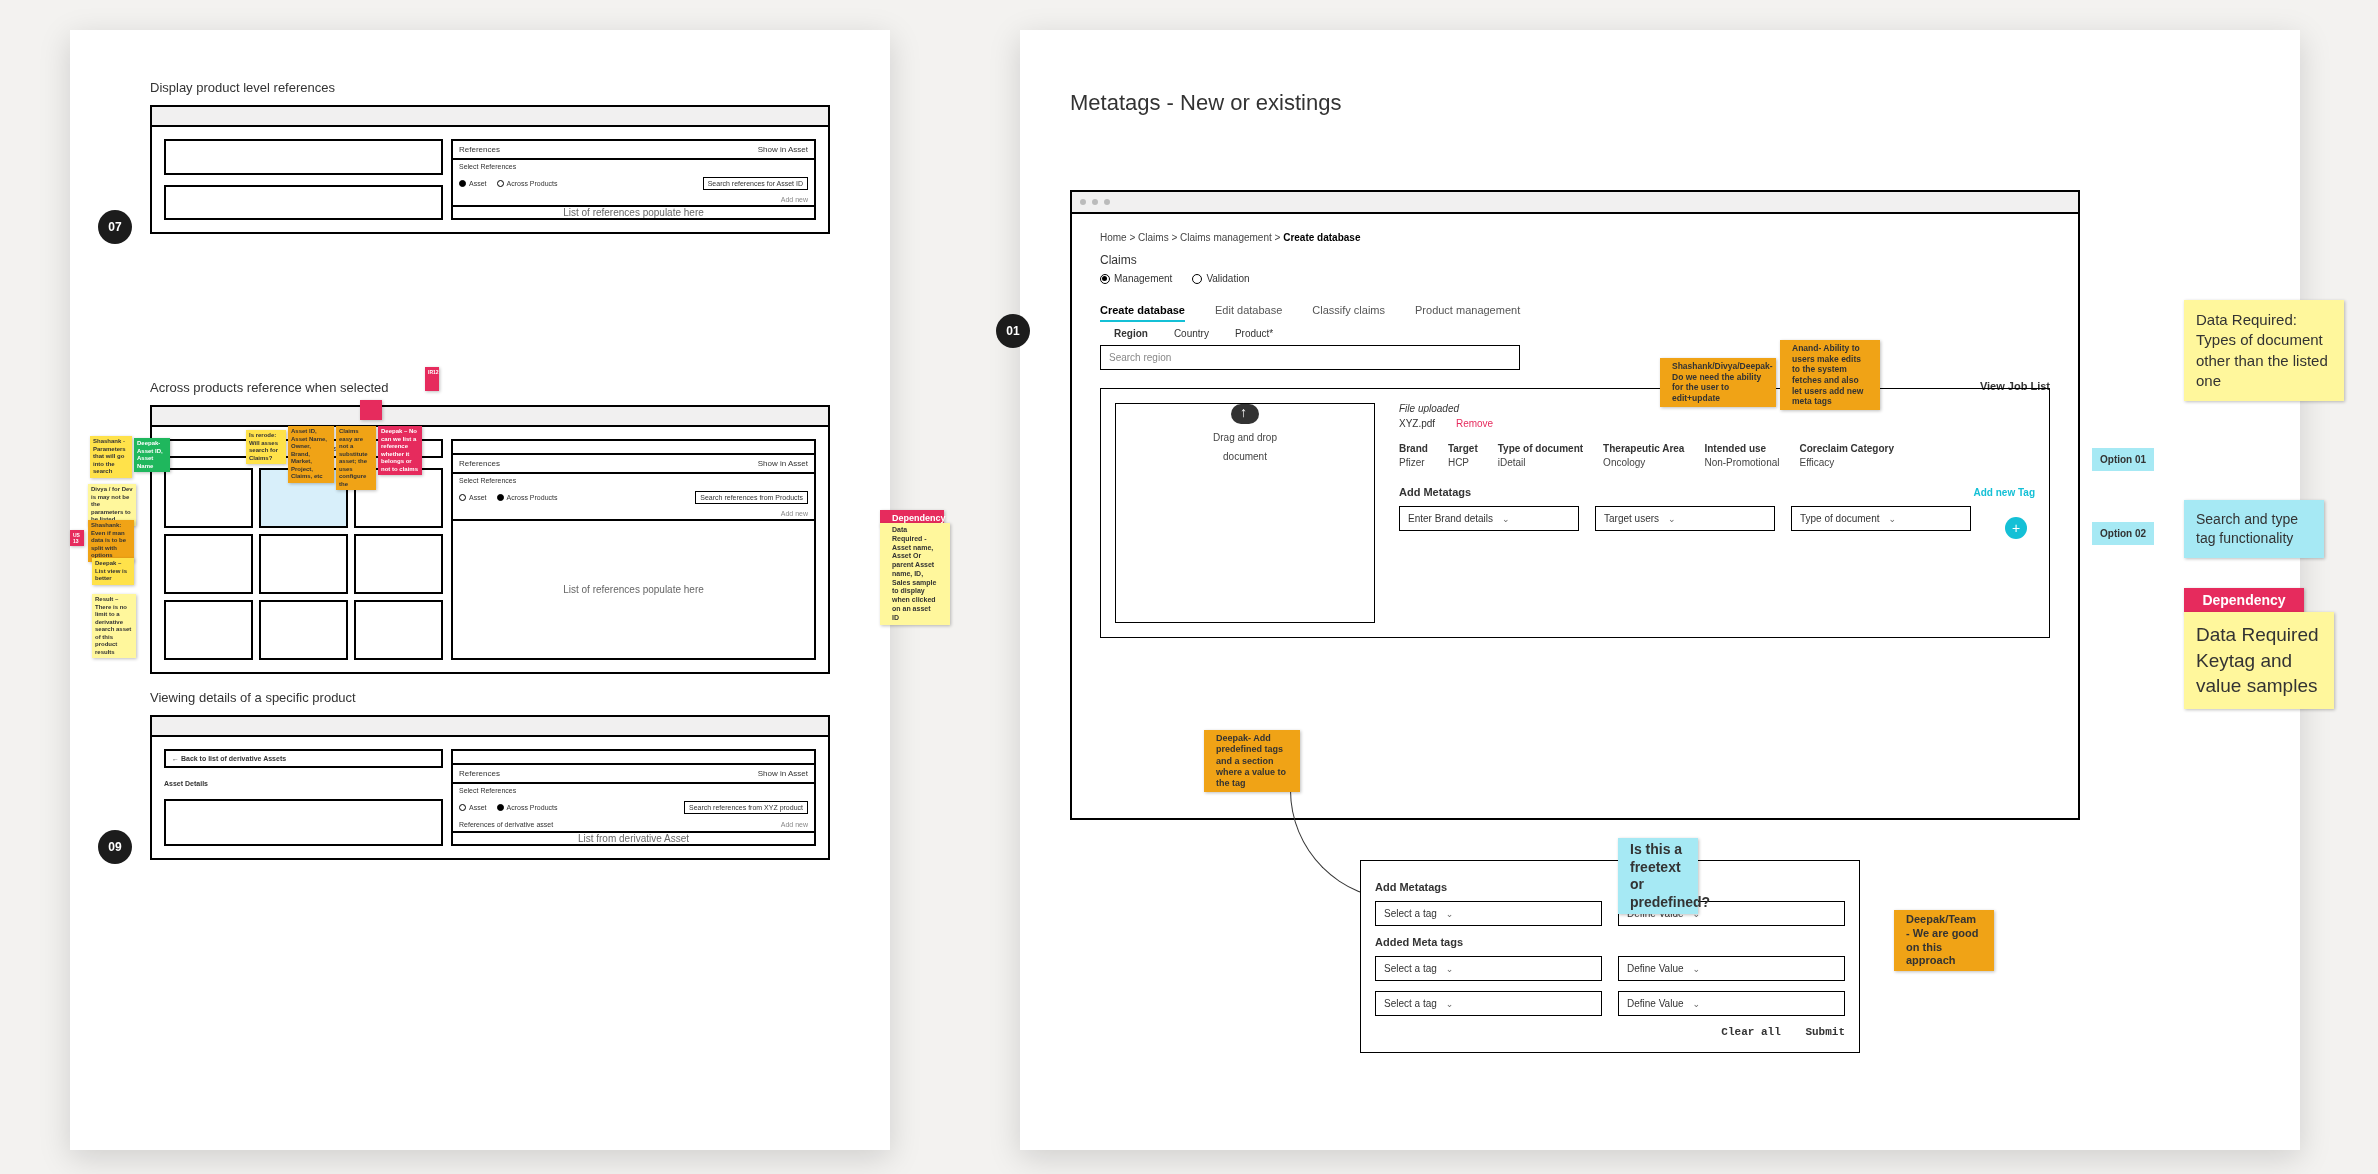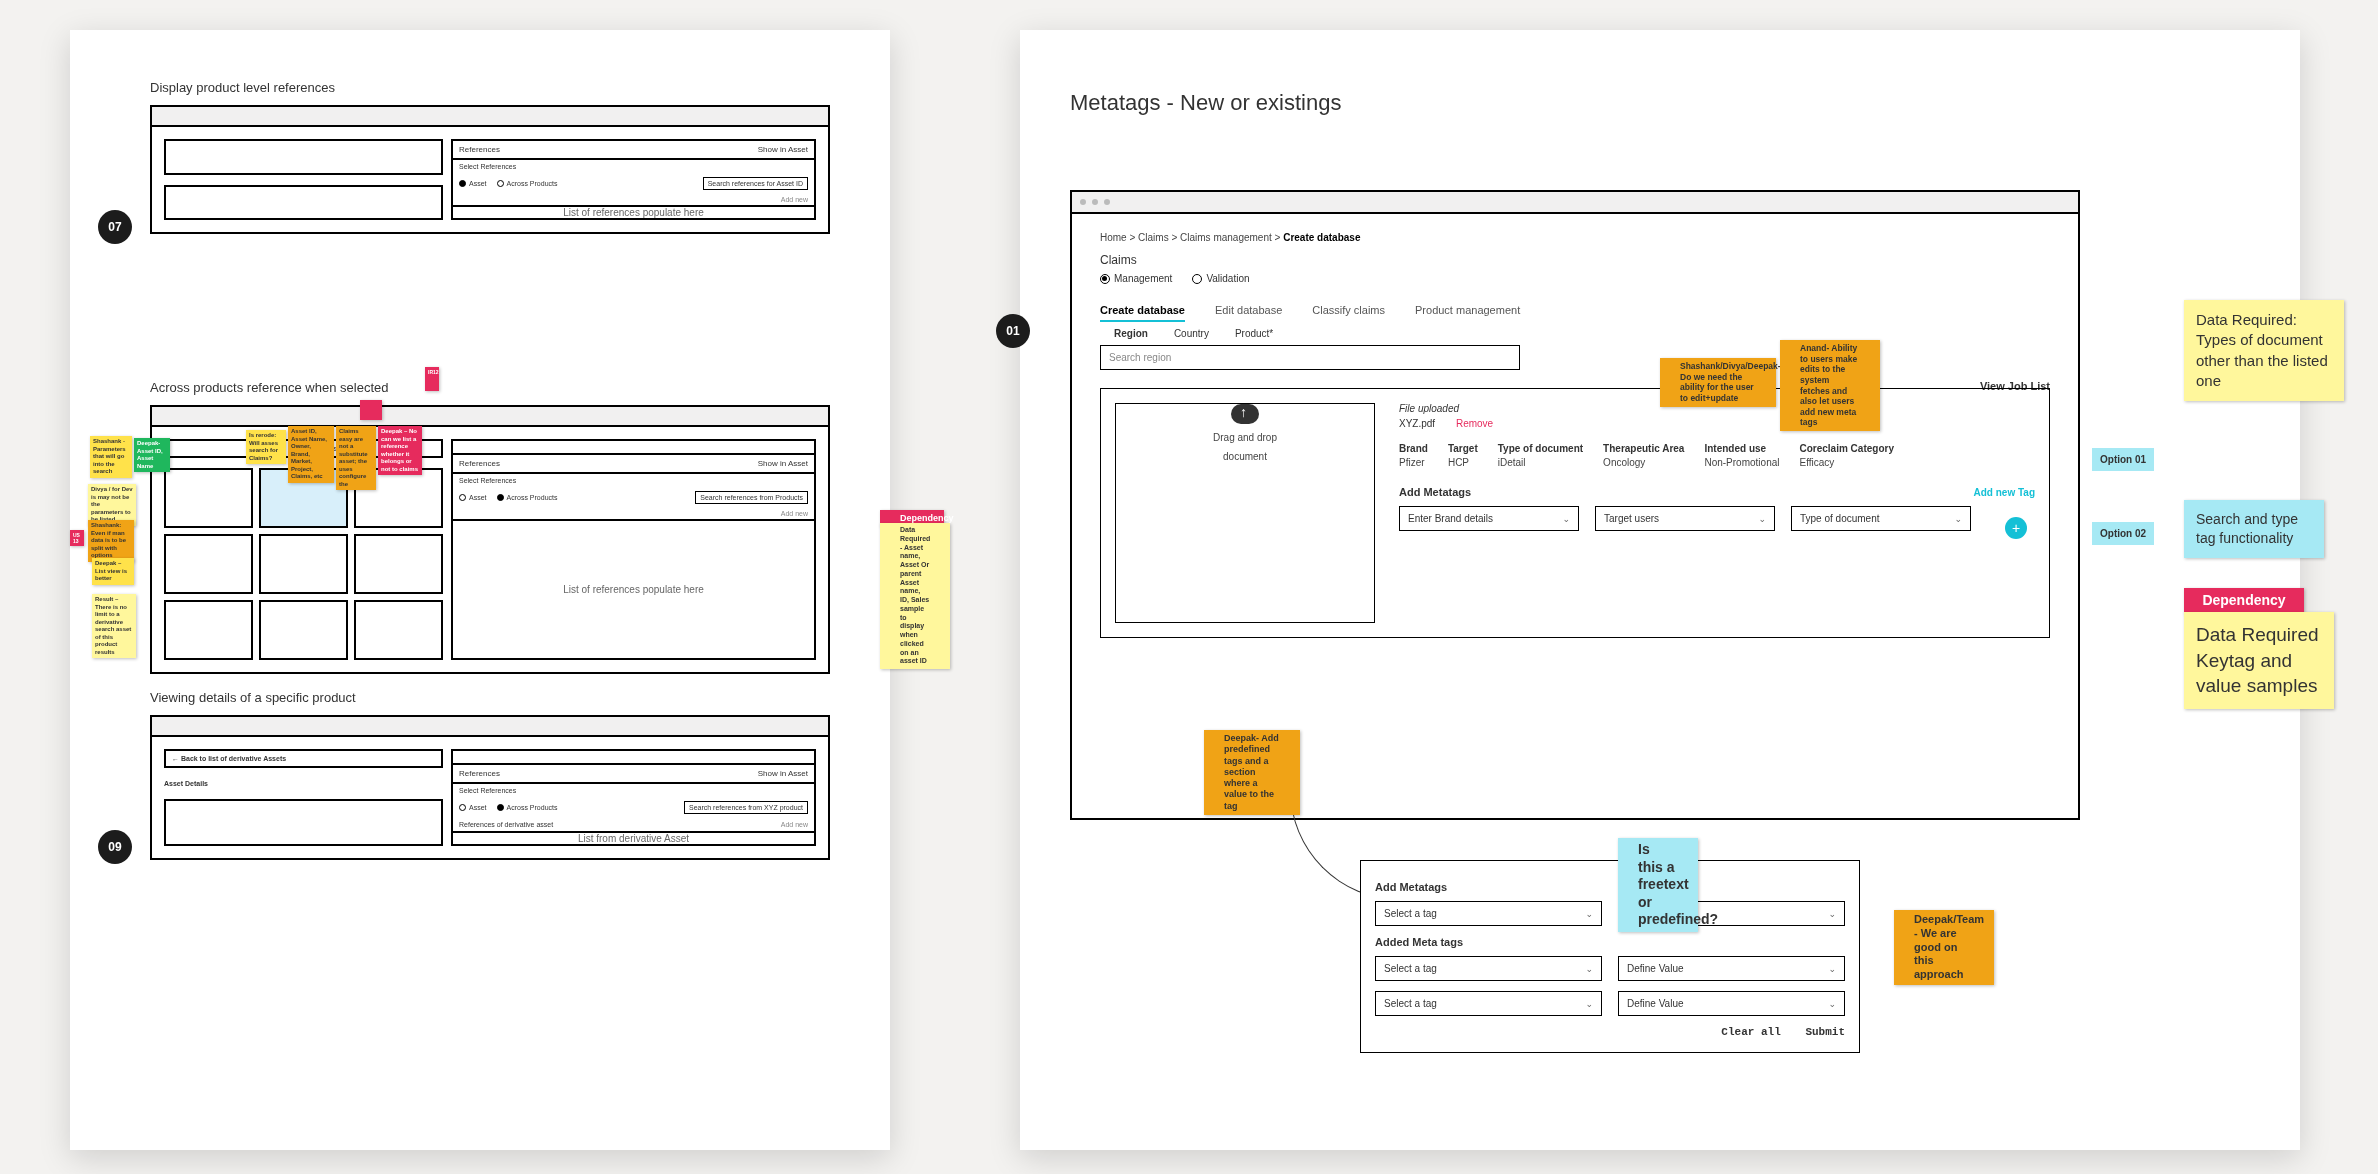--- a/index.html
+++ b/index.html
@@ -50,21 +50,21 @@
 
   .badge-num{
     position:absolute;
     width:34px;height:34px;border-radius:50%;
     background:#1c1c1c;color:#fff;
     display:flex;align-items:center;justify-content:center;
     font-size:12px;font-weight:600;
   }
 
   
-  .sticky { position:absolute; font-size:7px; line-height:1.25; padding:3px 20px; box-shadow:1px 1px 3px rgba(0,0,0,.25); font-weight:600;}
+  .sticky { position:absolute; font-size:7px; line-height:1.25; padding:3px 12px; box-shadow:1px 1px 3px rgba(0,0,0,.25); font-weight:600;}
   .sticky.sm{font-size:6px; padding:2px 3px;}
   .sticky.big{font-size:15px; line-height:1.35; padding:10px 12px; font-weight:400;}
   .sticky.yellow{background:#ffe24a;}
   .sticky.lyellow{background:#fff79c;}
   .sticky.orange{background:#f0a316;}
   .sticky.green{background:#1fb75d;color:#fff;}
   .sticky.red{background:#e62b5d;color:#fff;}
   .sticky.mag{background:#e62b5d;color:#fff;}
   .sticky.cyan{background:#a6e9f4;}
   .sticky.dep-head{background:#e62b5d;color:#fff;font-size:9px;text-align:center;font-weight:700;}
@@ -110,21 +110,21 @@
   .rp-file-row{font-size:10px; margin-bottom:14px;}
   .rp-file-row .rm{color:#e62b5d; margin-left:18px;}
   .rp-meta-row{display:flex; gap:20px; margin-bottom:18px;}
   .rp-meta-col .h{font-size:10px;font-weight:700;margin-bottom:3px;}
   .rp-meta-col .v{font-size:10px;color:#444;}
   .rp-plus{position:absolute; right:22px; top:128px; width:22px;height:22px;border-radius:50%;background:#14c0d6;color:#fff;display:flex;align-items:center;justify-content:center;font-size:14px;}
   .rp-addmeta{display:flex; justify-content:space-between; align-items:center; margin-top:8px;}
   .rp-addmeta .lbl{font-size:11px; font-weight:700;}
   .rp-addmeta .addnew{color:#14c0d6; font-size:10px; font-weight:600;}
   .rp-sel-row{display:flex; gap:16px; margin-top:8px;}
-  .rp-select{border:1.5px solid #000; padding:6px 8px; font-size:10px; display:flex; justify-content:space-between; align-items:center; min-width:180px;}
+  .rp-select{border:1.5px solid #000; padding:6px 8px; font-size:10px; display:flex; justify-content:flex-start; align-items:center; min-width:180px;gap:9px;}
   .rp-select .chev{font-size:9px; color:#666;}
 
   
   .rp-detached{
     position:absolute; left:340px; top:830px; width:500px; border:1.5px solid #000;
     padding:14px; background:#fff;
   }
   .rp-detached .grp-title{font-size:11px; font-weight:700; margin:6px 0 8px;}
   .rp-detached .row{display:flex; gap:16px; margin-bottom:10px;}
   .rp-detached .actions{text-align:right; font-size:11px; font-weight:600; margin-top:4px;font-family:Liberation Mono, monospace;}

